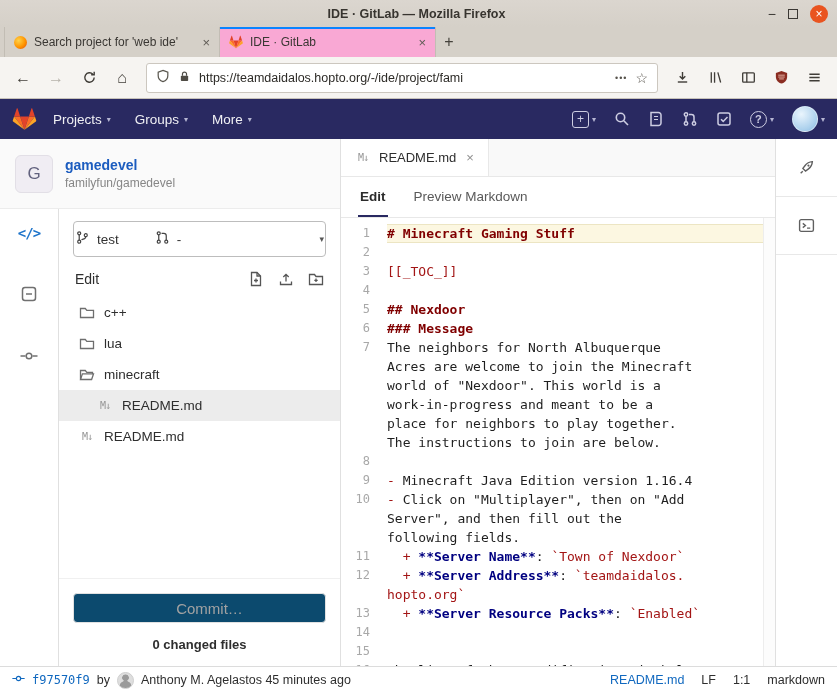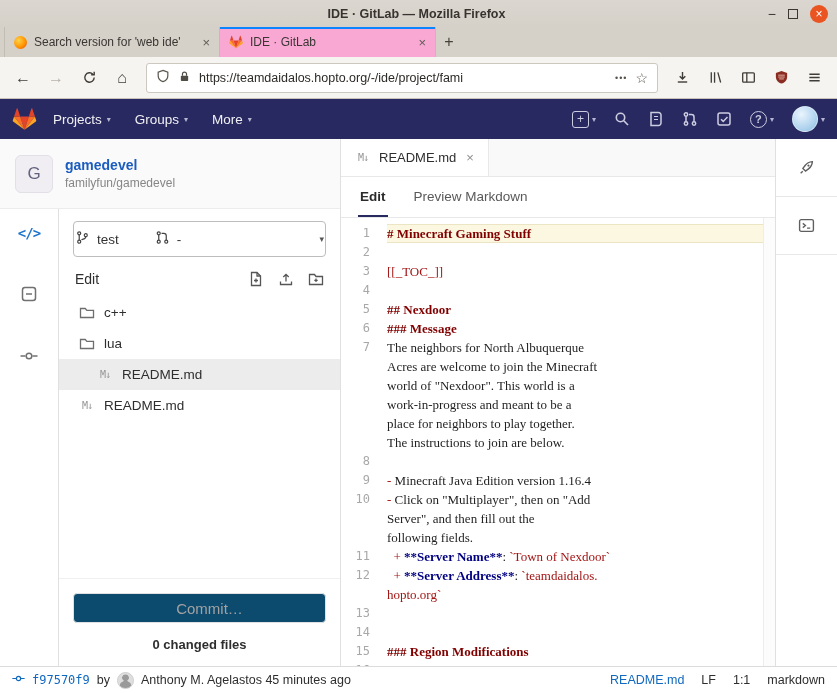--- a/index.html
+++ b/index.html
@@ -88,21 +88,21 @@
   .file-tab { display:flex; align-items:center; gap:8px; padding:0 14px; background:#fff; border-right:1px solid #e8e8e8; font-size:13px; color:#2e2e2e; }
   .file-tab .tab-close { font-size:13px; color:#8f8f8f; margin-left:2px; }
   .mode-tabs { height:41px; flex:0 0 41px; background:#fff; border-bottom:1px solid #e8e8e8; display:flex; align-items:stretch; padding-left:5px; }
   .mode-tab { display:flex; align-items:center; padding:0 2px; margin:0 12px; font-size:13.5px; color:#595959; border-bottom:2px solid transparent; }
   .mode-tab.active { color:#2b2b2b; font-weight:700; border-bottom-color:#292961; }
 
   .editor-body { flex:1; display:flex; min-height:0; }
   .editor-lines { flex:1; padding-top:6px; font-family:"DejaVu Sans Mono","Liberation Mono",monospace; font-size:13px; line-height:19px; overflow:hidden; min-width:0; }
   .ln { display:flex; height:19px; }
   .num { width:46px; flex:0 0 46px; text-align:right; padding-right:17px; color:#a8a8a8; font-size:12px; }
-  .code { flex:1; white-space:pre; color:#1f1f1f; min-width:0;font-family:Liberation Serif, serif; }
+  .code { flex:1; white-space:pre; color:#1f1f1f; min-width:0; }
   .ln.hl .code { background:#fcf7e1; box-shadow:inset 0 1px 0 #ece5c3, inset 0 -1px 0 #ece5c3; }
   .seg-h { color:#800000; font-weight:700; }
   .seg-r { color:#a31515; }
   .seg-m { color:#a31515; }
   .seg-b { color:#000080; font-weight:700; }
   .seg-t { color:#1f1f1f; }
   .scroll-strip { width:12px; flex:0 0 12px; border-left:1px solid #ededed; background:#fcfcfc; }
 
   .right-rail { width:62px; flex:0 0 62px; border-left:1px solid #e0e0e0; display:flex; flex-direction:column; }
   .rr-item { height:58px; flex:0 0 58px; display:flex; align-items:center; justify-content:center; border-bottom:1px solid #e8e8e8; }
@@ -124,21 +124,21 @@
     <div class="win-controls">
       <span class="wc-min">−</span>
       <span class="wc-max"></span>
       <span class="wc-close">×</span>
     </div>
   </div>
 
   <div class="tabbar">
     <div class="tab">
       <span class="fav-search"></span>
-      <span class="tab-label">Search version for 'web ide'</span>
+      <span class="tab-label">Search project for 'web ide'</span>
       <span class="tab-close">×</span>
     </div>
     <div class="tab active">
       <span class="fav-gitlab">
         <svg width="14" height="14" viewBox="0 0 36 36">
             <path fill="#e24329" d="M18 34.2l6.5-20H11.5z"></path>
             <path fill="#fc6d26" d="M18 34.2l-6.5-20H2.4zM18 34.2l6.5-20h9.1z"></path>
             <path fill="#fca326" d="M2.4 14.2L.4 20.3c-.2.6 0 1.2.5 1.6L18 34.2zM33.6 14.2l2 6.1c.2.6 0 1.2-.5 1.6L18 34.2z"></path>
             <path fill="#e24329" d="M2.4 14.2h9.1L7.6 2.2c-.2-.6-1-.6-1.2 0zM33.6 14.2h-9.1l3.9-12c.2-.6 1-.6 1.2 0z"></path>
           </svg>
@@ -351,20 +351,29 @@
                   <path d="M1.5 3.5h4.8l1.5 1.8h6.7v7.2H1.5z" fill="none" stroke="#6e6e6e" stroke-width="1.3"></path>
                 </svg>
                 <span>c++</span>
               </div>
               <div class="tree-row">
                 <svg class="ti" viewBox="0 0 16 16">
                   <path d="M1.5 3.5h4.8l1.5 1.8h6.7v7.2H1.5z" fill="none" stroke="#6e6e6e" stroke-width="1.3"></path>
                 </svg>
                 <span>lua</span>
               </div>
+              <div class="tree-row">
+                <svg class="ti" viewBox="0 0 16 16">
+                  <g fill="none" stroke="#6e6e6e" stroke-width="1.3">
+                    <path d="M1.5 12.3V3.5h4.8l1.5 1.8h5.7v1.6"></path>
+                    <path d="M3.4 6.9h11.1l-1.9 5.6H1.5z"></path>
+                  </g>
+                </svg>
+                <span>minecraft</span>
+              </div>
               <div class="tree-row selected indent">
                 <span class="md-ic">M↓</span>
                 <span>README.md</span>
               </div>
               <div class="tree-row">
                 <span class="md-ic">M↓</span>
                 <span>README.md</span>
               </div>
             </div>
           <div class="commit-section">
@@ -464,28 +473,28 @@
             <div class="ln">
               <span class="num">12</span>
               <span class="code"><span class="seg-t">  </span><span class="seg-m">+ </span><span class="seg-b">**Server Address**</span><span class="seg-t">: </span><span class="seg-r">`teamdaidalos.</span></span>
             </div>
             <div class="ln">
               <span class="num"></span>
               <span class="code"><span class="seg-r">hopto.org`</span></span>
             </div>
             <div class="ln">
               <span class="num">13</span>
+              <span class="code"><span class="seg-t">  </span><span class="seg-m">+ </span><span class="seg-b">**Server Resource Packs**</span><span class="seg-t">: </span><span class="seg-r">`Enabled`</span></span>
             </div>
             <div class="ln">
               <span class="num">14</span>
               <span class="code"></span>
             </div>
             <div class="ln">
               <span class="num">15</span>
-              <span class="code"><span class="seg-h">### Region Modifications</span></span>
             </div>
             <div class="ln">
               <span class="num">16</span>
               <span class="code"><span class="seg-t">The list of these modifications is below.</span></span>
             </div>
           </div>
         <div class="scroll-strip"></div>
       </div>
     </div>
 

